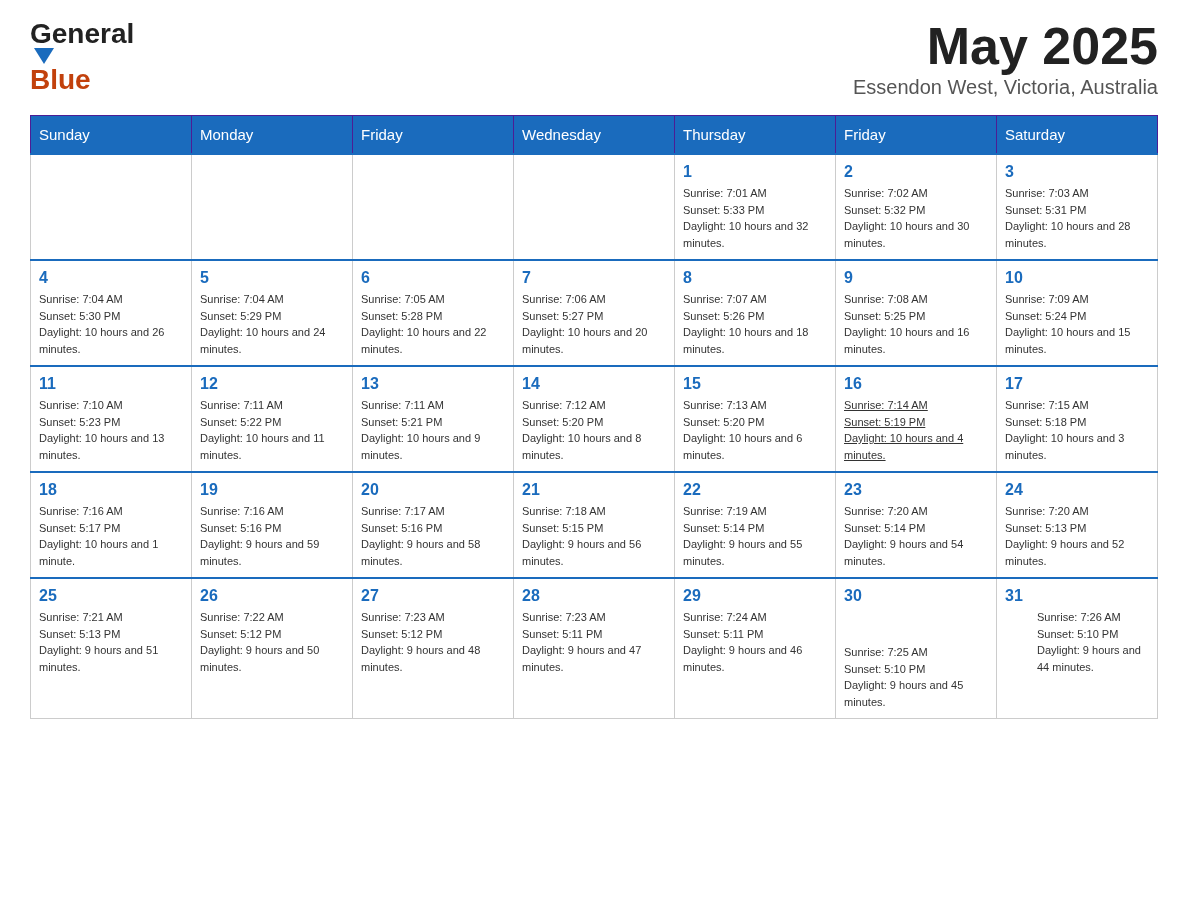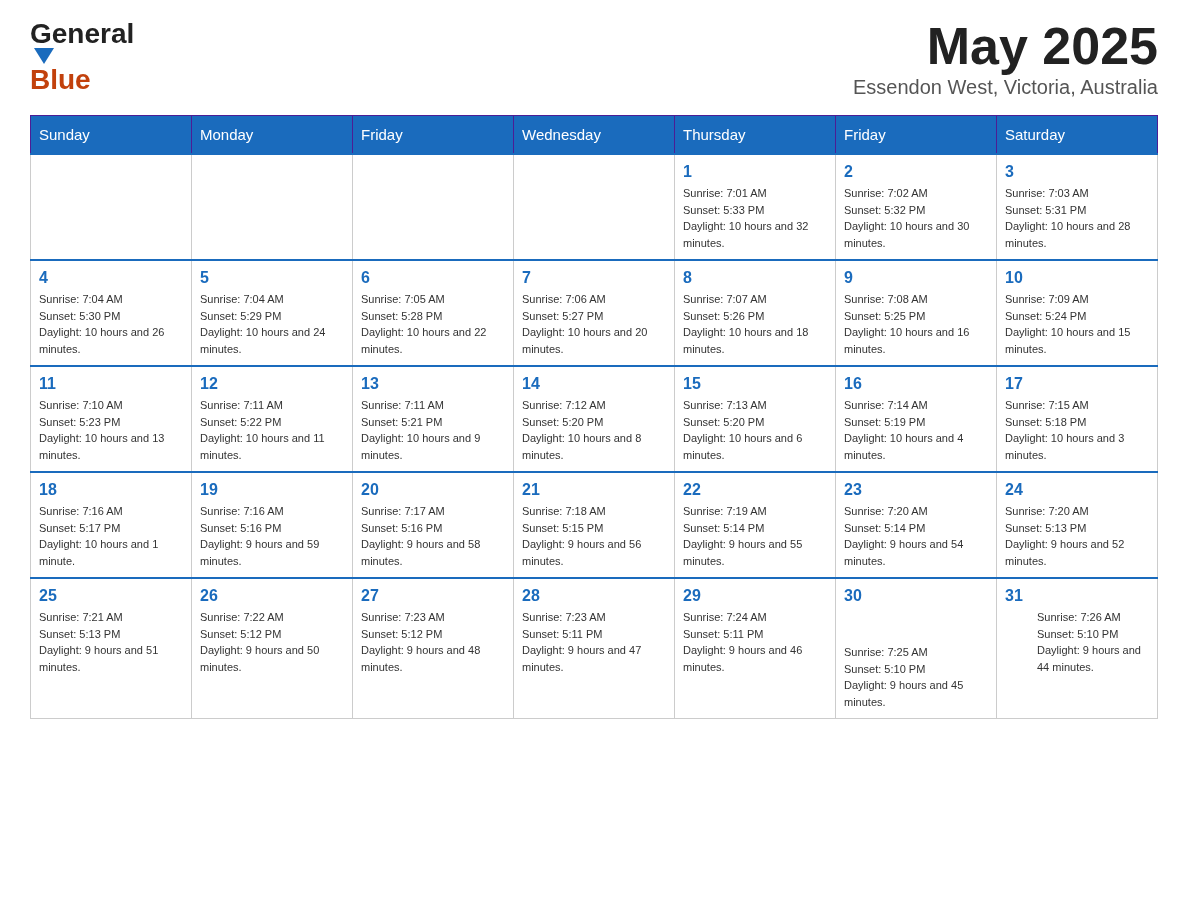--- a/index.html
+++ b/index.html
@@ -230,21 +230,21 @@
 Daylight: 10 hours and 8 minutes.</div>
         </td>
         <td>
           <span class="day-number">15</span>
           <div class="day-info" style="white-space: pre-line;">Sunrise: 7:13 AM
 Sunset: 5:20 PM
 Daylight: 10 hours and 6 minutes.</div>
         </td>
         <td>
           <span class="day-number">16</span>
-          <div class="day-info" style="white-space: pre-line;">Sunrise: 7:14 AM
+          <div class="day-info" style="white-space: pre-line; text-decoration: underline;">Sunrise: 7:14 AM
 Sunset: 5:19 PM
 Daylight: 10 hours and 4 minutes.</div>
         </td>
         <td>
           <span class="day-number">17</span>
           <div class="day-info" style="white-space: pre-line;">Sunrise: 7:15 AM
 Sunset: 5:18 PM
 Daylight: 10 hours and 3 minutes.</div>
         </td>
       </tr>

